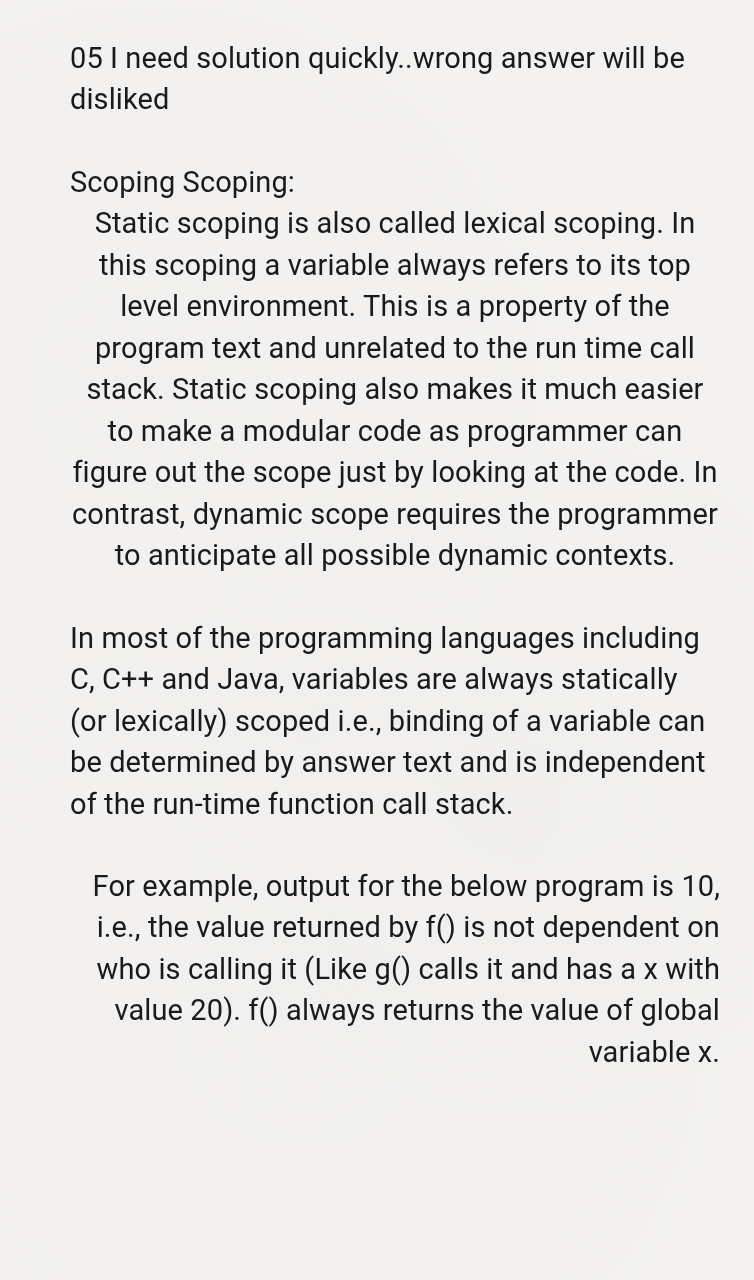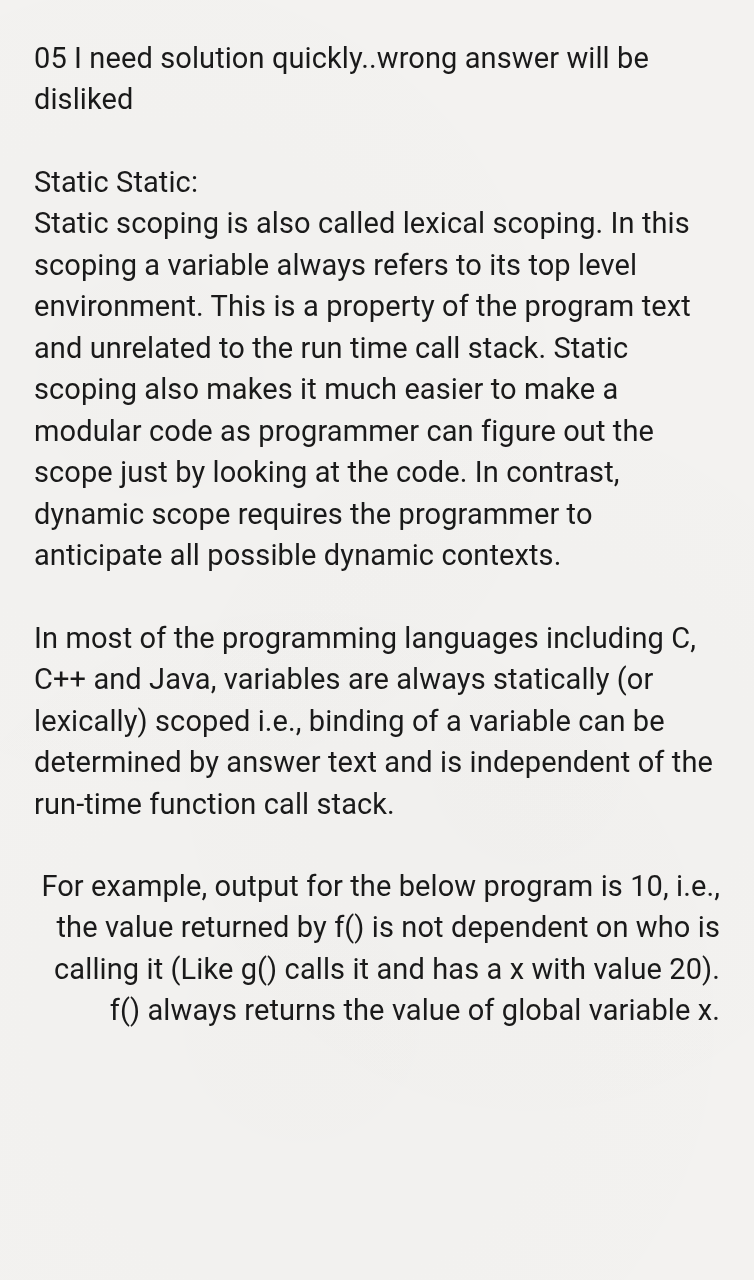--- a/index.html
+++ b/index.html
@@ -19,39 +19,41 @@
       radial-gradient(circle at 70% 60%, rgba(0,0,0,0.008) 0%, transparent 50%),
       radial-gradient(circle at 40% 80%, rgba(0,0,0,0.006) 0%, transparent 50%);
     font-family: -apple-system, BlinkMacSystemFont, "Segoe UI", Roboto, Arial, sans-serif;
     color: #1a1a1a;
     padding: 38px 34px 30px 34px;
   }
   .content {
     font-size: 29px;
     line-height: 1.43;
     letter-spacing: 0.1px;
+    margin-left: 36px;
   }
   .para {
     margin-bottom: 41px;
   }
   .para:last-child {
     margin-bottom: 0;
     text-align: right;
   }
   p[data-name="section-heading"] {
     margin-bottom: 0;
   }
   p[data-name="section-heading"] + p {
     margin-top: 0;
+    text-align: center;
   }
 </style>
 </head>
 <body>
 
 <div class="content" data-name="document-body">
   <p class="para" data-name="intro-text">05 I need solution quickly..wrong answer will be disliked</p>
   <div class="para" data-name="section-block">
-    <p data-name="section-heading">Static Static:</p>
+    <p data-name="section-heading">Scoping Scoping:</p>
     <p data-name="body-paragraph">Static scoping is also called lexical scoping. In this scoping a variable always refers to its top level environment. This is a property of the program text and unrelated to the run time call stack. Static scoping also makes it much easier to make a modular code as programmer can figure out the scope just by looking at the code. In contrast, dynamic scope requires the programmer to anticipate all possible dynamic contexts.</p>
   </div>
   <p class="para" data-name="body-paragraph">In most of the programming languages including C, C++ and Java, variables are always statically (or lexically) scoped i.e., binding of a variable can be determined by answer text and is independent of the run-time function call stack.</p>
   <p class="para" data-name="body-paragraph">For example, output for the below program is 10, i.e., the value returned by f() is not dependent on who is calling it (Like g() calls it and has a x with value 20). f() always returns the value of global variable x.</p>
 </div>
 
 </body></html>

